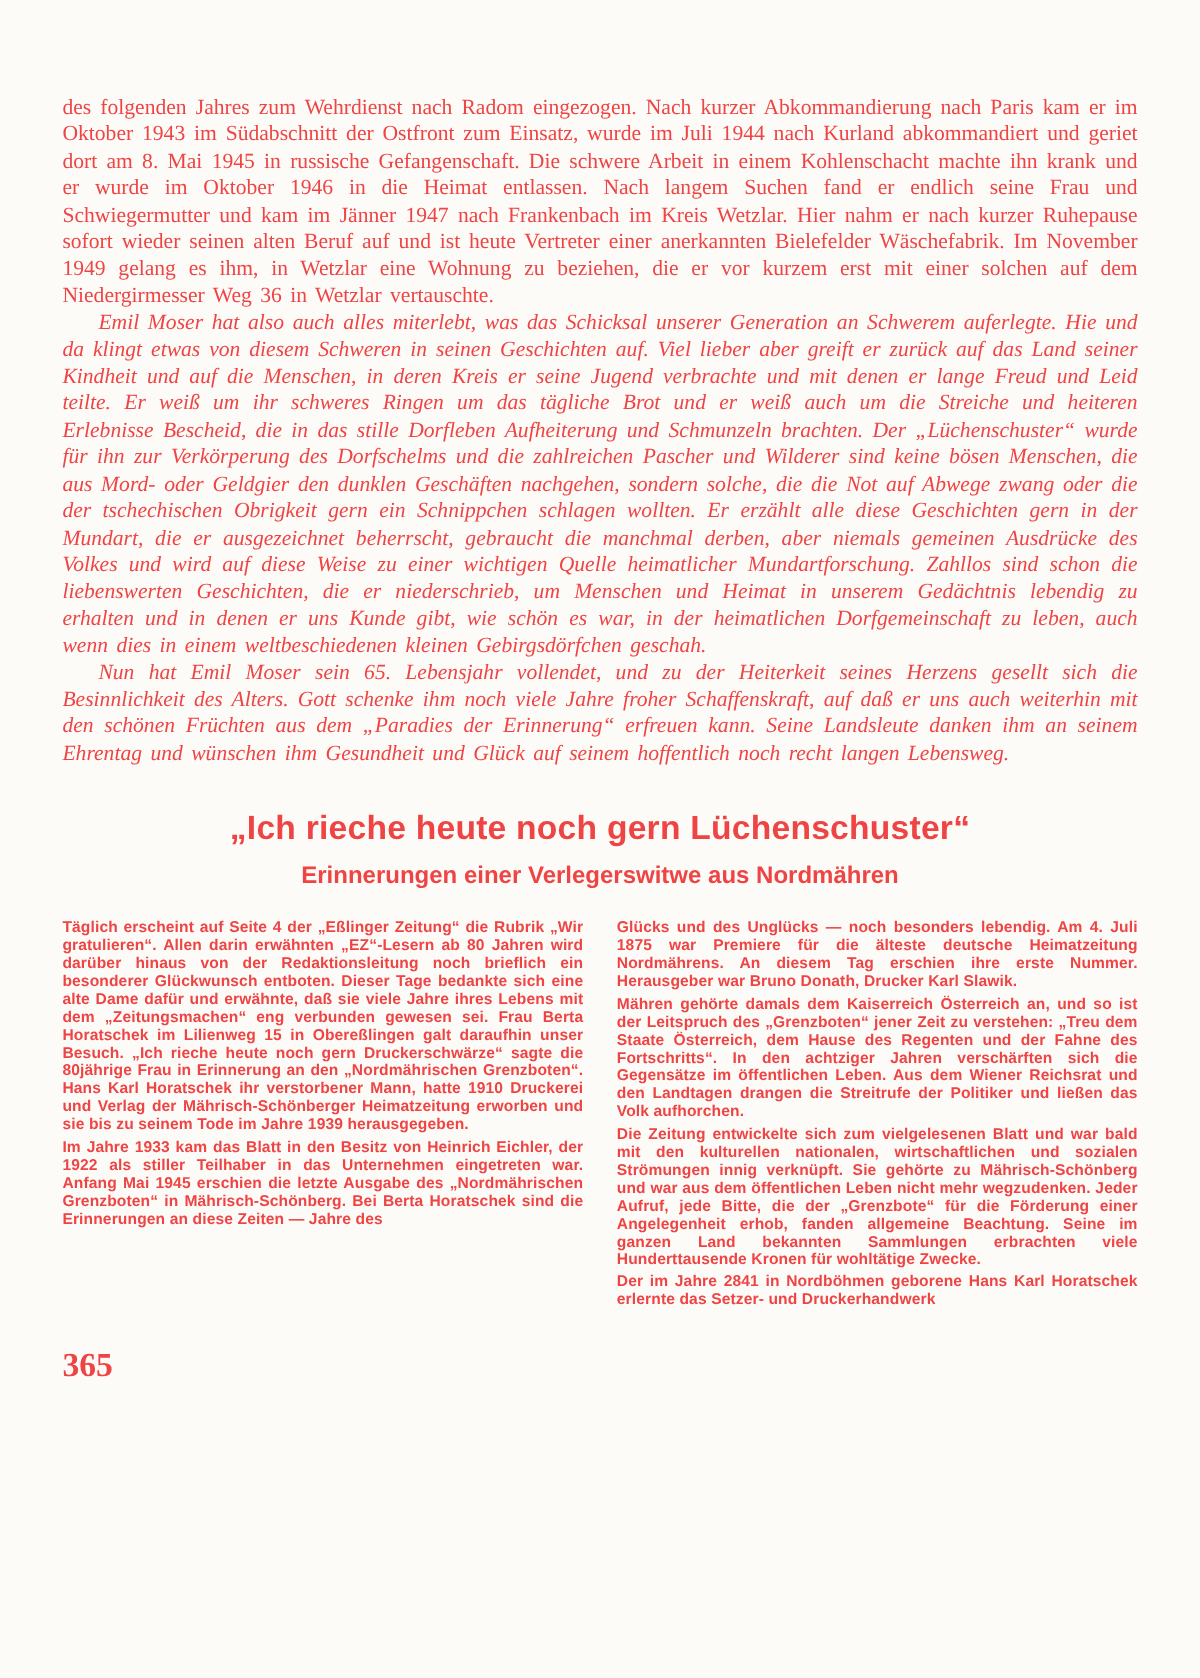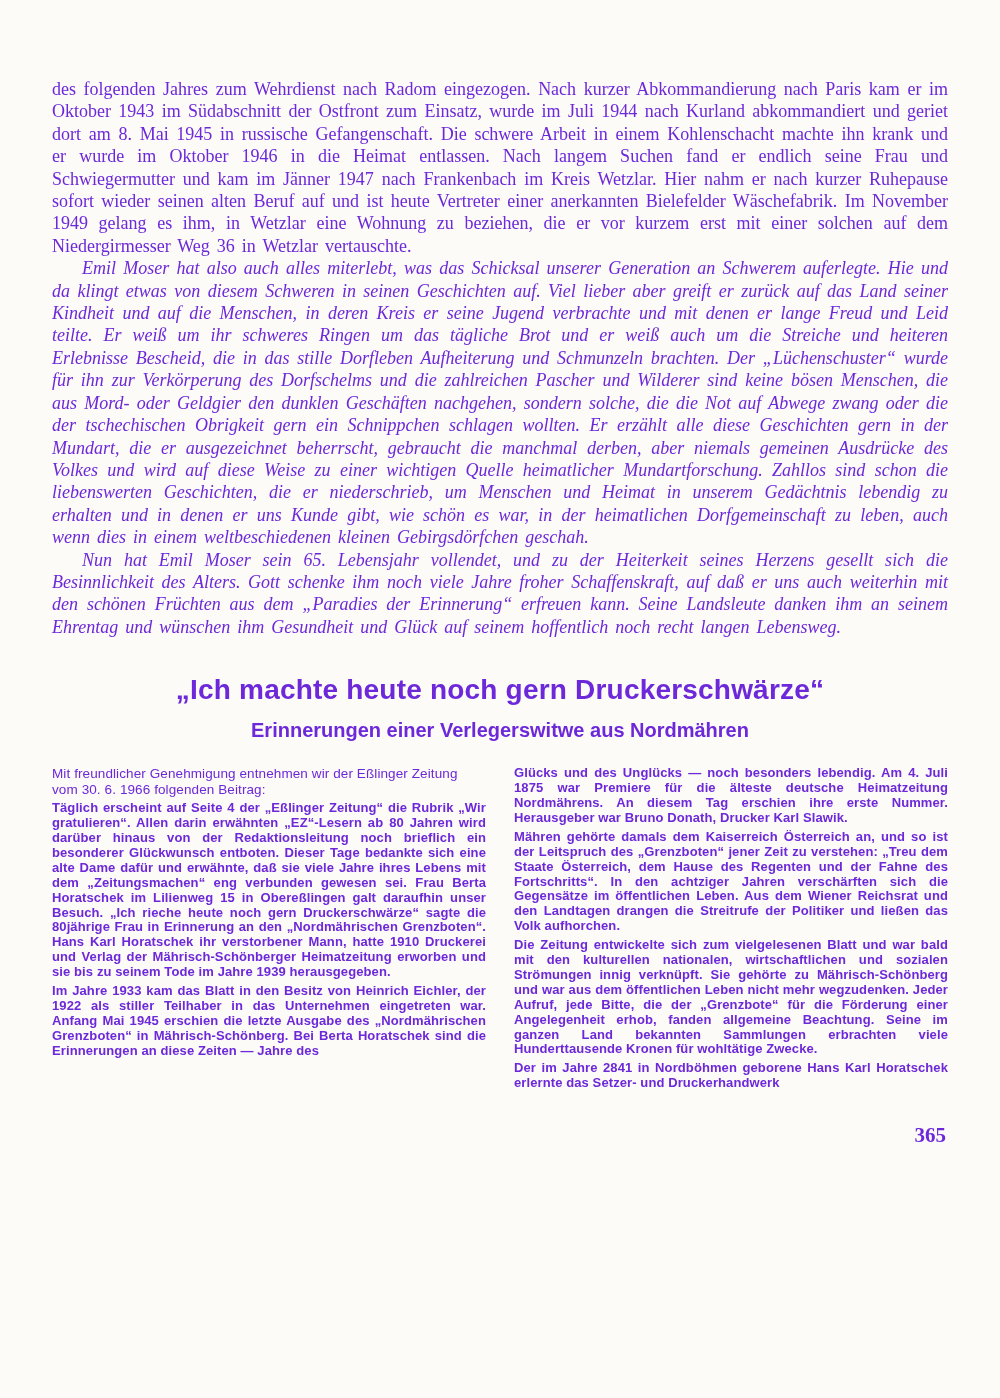--- a/index.html
+++ b/index.html
@@ -6,21 +6,21 @@
     margin: 0;
     padding: 0;
     background: #e9e7e2;
   }
   .page {
     position: relative;
     width: 1000px;
     height: 1398px;
     margin: 0 auto;
     background: #fcfbf8;
-    color: #6d28d9;
+    color: #ef4444;
     box-sizing: border-box;
     padding: 78px 52px 40px 52px;
     overflow: hidden;
   }
   
   .top-article {
     font-family: "Liberation Serif", "DejaVu Serif", serif;
     font-size: 18px;
     line-height: 22.4px;
     text-align: justify;
@@ -74,44 +74,42 @@
     font-weight: normal;
     font-size: 13.5px;
     line-height: 15.5px;
     text-align: left;
     margin: 0 0 12px 0;
   }
   
   .page-number {
     font-family: "Liberation Serif", "DejaVu Serif", serif;
     font-weight: bold;
-    font-size: 21px;
-    text-align: right;
+    font-size: 28px;
     margin-top: 28px;
     padding-right: 2px;
   }
 </style>
 </head>
 <body>
 
 <div class="page">
 
   <div class="top-article">
     <p>des folgenden Jahres zum Wehrdienst nach Radom eingezogen. Nach kurzer Abkommandierung nach Paris kam er im Oktober 1943 im Südabschnitt der Ostfront zum Einsatz, wurde im Juli 1944 nach Kurland abkommandiert und geriet dort am 8. Mai 1945 in russische Gefangenschaft. Die schwere Arbeit in einem Kohlenschacht machte ihn krank und er wurde im Oktober 1946 in die Heimat entlassen. Nach langem Suchen fand er endlich seine Frau und Schwiegermutter und kam im Jänner 1947 nach Frankenbach im Kreis Wetzlar. Hier nahm er nach kurzer Ruhepause sofort wieder seinen alten Beruf auf und ist heute Vertreter einer anerkannten Bielefelder Wäschefabrik. Im November 1949 gelang es ihm, in Wetzlar eine Wohnung zu beziehen, die er vor kurzem erst mit einer solchen auf dem Niedergirmesser Weg 36 in Wetzlar vertauschte.</p>
     <p class="indent">Emil Moser hat also auch alles miterlebt, was das Schicksal unserer Generation an Schwerem auferlegte. Hie und da klingt etwas von diesem Schweren in seinen Geschichten auf. Viel lieber aber greift er zurück auf das Land seiner Kindheit und auf die Menschen, in deren Kreis er seine Jugend verbrachte und mit denen er lange Freud und Leid teilte. Er weiß um ihr schweres Ringen um das tägliche Brot und er weiß auch um die Streiche und heiteren Erlebnisse Bescheid, die in das stille Dorfleben Aufheiterung und Schmunzeln brachten. Der „Lüchenschuster“ wurde für ihn zur Verkörperung des Dorfschelms und die zahlreichen Pascher und Wilderer sind keine bösen Menschen, die aus Mord- oder Geldgier den dunklen Geschäften nachgehen, sondern solche, die die Not auf Abwege zwang oder die der tschechischen Obrigkeit gern ein Schnippchen schlagen wollten. Er erzählt alle diese Geschichten gern in der Mundart, die er ausgezeichnet beherrscht, gebraucht die manchmal derben, aber niemals gemeinen Ausdrücke des Volkes und wird auf diese Weise zu einer wichtigen Quelle heimatlicher Mundartforschung. Zahllos sind schon die liebenswerten Geschichten, die er niederschrieb, um Menschen und Heimat in unserem Gedächtnis lebendig zu erhalten und in denen er uns Kunde gibt, wie schön es war, in der heimatlichen Dorfgemeinschaft zu leben, auch wenn dies in einem weltbeschiedenen kleinen Gebirgsdörfchen geschah.</p>
     <p class="indent">Nun hat Emil Moser sein 65. Lebensjahr vollendet, und zu der Heiterkeit seines Herzens gesellt sich die Besinnlichkeit des Alters. Gott schenke ihm noch viele Jahre froher Schaffenskraft, auf daß er uns auch weiterhin mit den schönen Früchten aus dem „Paradies der Erinnerung“ erfreuen kann. Seine Landsleute danken ihm an seinem Ehrentag und wünschen ihm Gesundheit und Glück auf seinem hoffentlich noch recht langen Lebensweg.</p>
   </div>
 
-  <div class="headline">„Ich machte heute noch gern Druckerschwärze“</div>
+  <div class="headline">„Ich rieche heute noch gern Lüchenschuster“</div>
 
   <div class="subhead">Erinnerungen einer Verlegerswitwe aus Nordmähren</div>
 
   <div class="columns">
     <div class="col">
-      <p class="intro-note">Mit freundlicher Genehmigung entnehmen wir der Eßlinger Zeitung vom 30. 6. 1966 folgenden Beitrag:</p>
       <p>Täglich erscheint auf Seite 4 der „Eßlinger Zeitung“ die Rubrik „Wir gratulieren“. Allen darin erwähnten „EZ“-Lesern ab 80 Jahren wird darüber hinaus von der Redaktionsleitung noch brieflich ein besonderer Glückwunsch entboten. Dieser Tage bedankte sich eine alte Dame dafür und erwähnte, daß sie viele Jahre ihres Lebens mit dem „Zeitungsmachen“ eng verbunden gewesen sei. Frau Berta Horatschek im Lilienweg 15 in Obereßlingen galt daraufhin unser Besuch. „Ich rieche heute noch gern Druckerschwärze“ sagte die 80jährige Frau in Erinnerung an den „Nordmährischen Grenzboten“. Hans Karl Horatschek ihr verstorbener Mann, hatte 1910 Druckerei und Verlag der Mährisch-Schönberger Heimatzeitung erworben und sie bis zu seinem Tode im Jahre 1939 herausgegeben.</p>
       <p>Im Jahre 1933 kam das Blatt in den Besitz von Heinrich Eichler, der 1922 als stiller Teilhaber in das Unternehmen eingetreten war. Anfang Mai 1945 erschien die letzte Ausgabe des „Nordmährischen Grenzboten“ in Mährisch-Schönberg. Bei Berta Horatschek sind die Erinnerungen an diese Zeiten — Jahre des</p>
     </div>
     <div class="col">
       <p>Glücks und des Unglücks — noch besonders lebendig. Am 4. Juli 1875 war Premiere für die älteste deutsche Heimatzeitung Nordmährens. An diesem Tag erschien ihre erste Nummer. Herausgeber war Bruno Donath, Drucker Karl Slawik.</p>
       <p>Mähren gehörte damals dem Kaiserreich Österreich an, und so ist der Leitspruch des „Grenzboten“ jener Zeit zu verstehen: „Treu dem Staate Österreich, dem Hause des Regenten und der Fahne des Fortschritts“. In den achtziger Jahren verschärften sich die Gegensätze im öffentlichen Leben. Aus dem Wiener Reichsrat und den Landtagen drangen die Streitrufe der Politiker und ließen das Volk aufhorchen.</p>
       <p>Die Zeitung entwickelte sich zum vielgelesenen Blatt und war bald mit den kulturellen nationalen, wirtschaftlichen und sozialen Strömungen innig verknüpft. Sie gehörte zu Mährisch-Schönberg und war aus dem öffentlichen Leben nicht mehr wegzudenken. Jeder Aufruf, jede Bitte, die der „Grenzbote“ für die Förderung einer Angelegenheit erhob, fanden allgemeine Beachtung. Seine im ganzen Land bekannten Sammlungen erbrachten viele Hunderttausende Kronen für wohltätige Zwecke.</p>
       <p>Der im Jahre 2841 in Nordböhmen geborene Hans Karl Horatschek erlernte das Setzer- und Druckerhandwerk</p>
     </div>
   </div>

